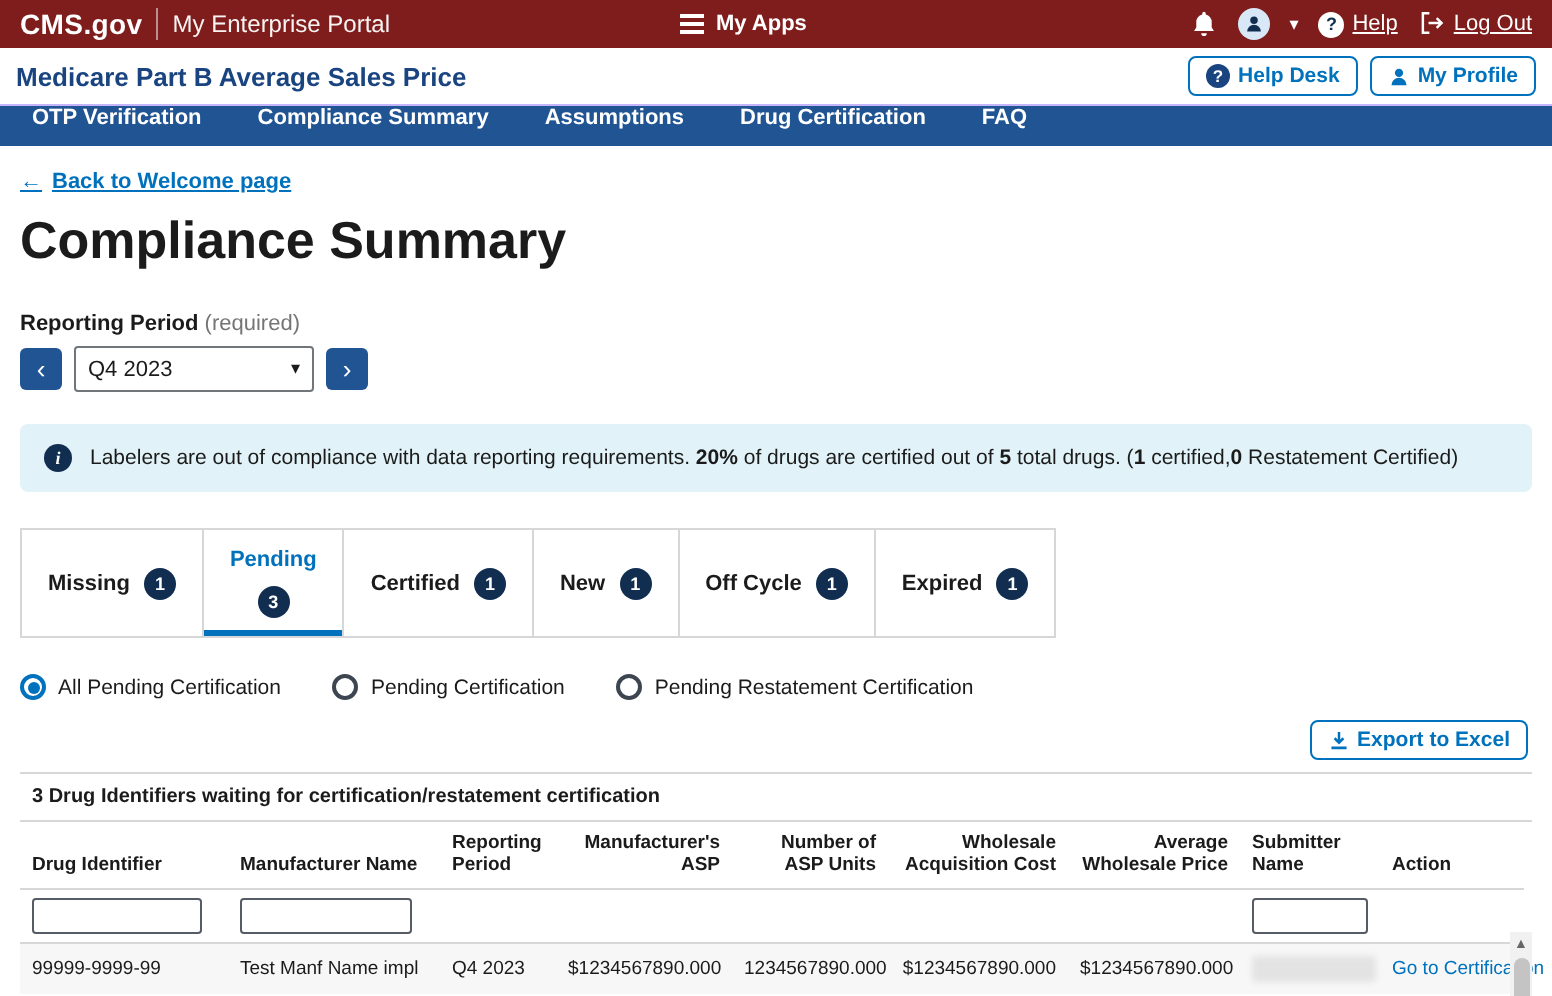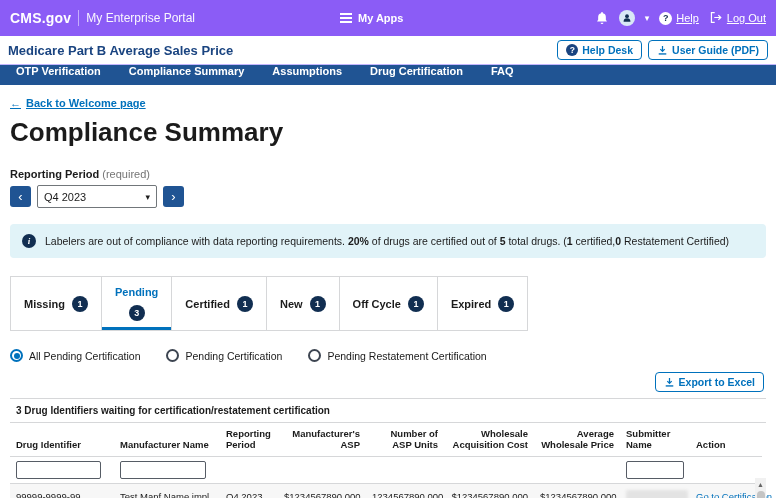--- a/index.html
+++ b/index.html
@@ -3,21 +3,21 @@
 <meta charset="utf-8">
 <style>
   * { box-sizing: border-box; margin: 0; padding: 0; }
   html,body { width: 776px; height: 498px; overflow: hidden; }
   body {
     font-family: "Liberation Sans", "DejaVu Sans", sans-serif;
     font-size: 11px; color: #1b1b1b; background: #fff; position: relative;
   }
   
   .topbar {
-    height: 36px; background: #8b5cf6; color: #fff;
+    height: 24px; background: #7f1d1d; color: #fff;
     display: flex; align-items: center; padding: 0 10px; position: relative;
   }
   .topbar-left { display: flex; align-items: center; gap: 7px; }
   .brand { font-weight: bold; font-size: 14px; letter-spacing: .2px; }
   .brand-divider { width: 1px; height: 16px; background: rgba(255,255,255,.5); }
   .portal { font-size: 12px; font-weight: 300; opacity: .95; }
   .topbar-center {
     position: absolute; left: 340px; display: flex; align-items: center; gap: 6px;
     font-size: 11px; font-weight: bold; cursor: pointer;
   }
@@ -153,25 +153,25 @@
 <div class="appbar">
   <div class="app-title">Medicare Part B Average Sales Price</div>
   <div class="appbar-buttons">
     <button class="outline-btn">
       <span class="q-circle-blue">?</span>
       <span>Help Desk</span>
     </button>
     <button class="outline-btn">
       <span class="icon-16" style="width:11px;height:11px;">
         <svg viewBox="0 0 16 16" width="11" height="11">
-            <path d="M8 1.5v7.5M4.8 6 8 9.2 11.2 6" stroke="#0071bc" stroke-width="1.8" fill="none"></path>
-            <path d="M2.5 12h11v2h-11z" fill="#0071bc"></path>
+            <circle cx="8" cy="5" r="3" fill="#0071bc"></circle>
+            <path d="M2.5 14a5.5 5.5 0 0 1 11 0z" fill="#0071bc"></path>
           </svg>
       </span>
-      <span>User Guide (PDF)</span>
+      <span>My Profile</span>
     </button>
   </div>
 </div>
 
 <div class="navbar">
   <span class="nav-item">OTP Verification</span>
   <span class="nav-item">Compliance Summary</span>
   <span class="nav-item">Assumptions</span>
   <span class="nav-item">Drug Certification</span>
   <span class="nav-item">FAQ</span>

